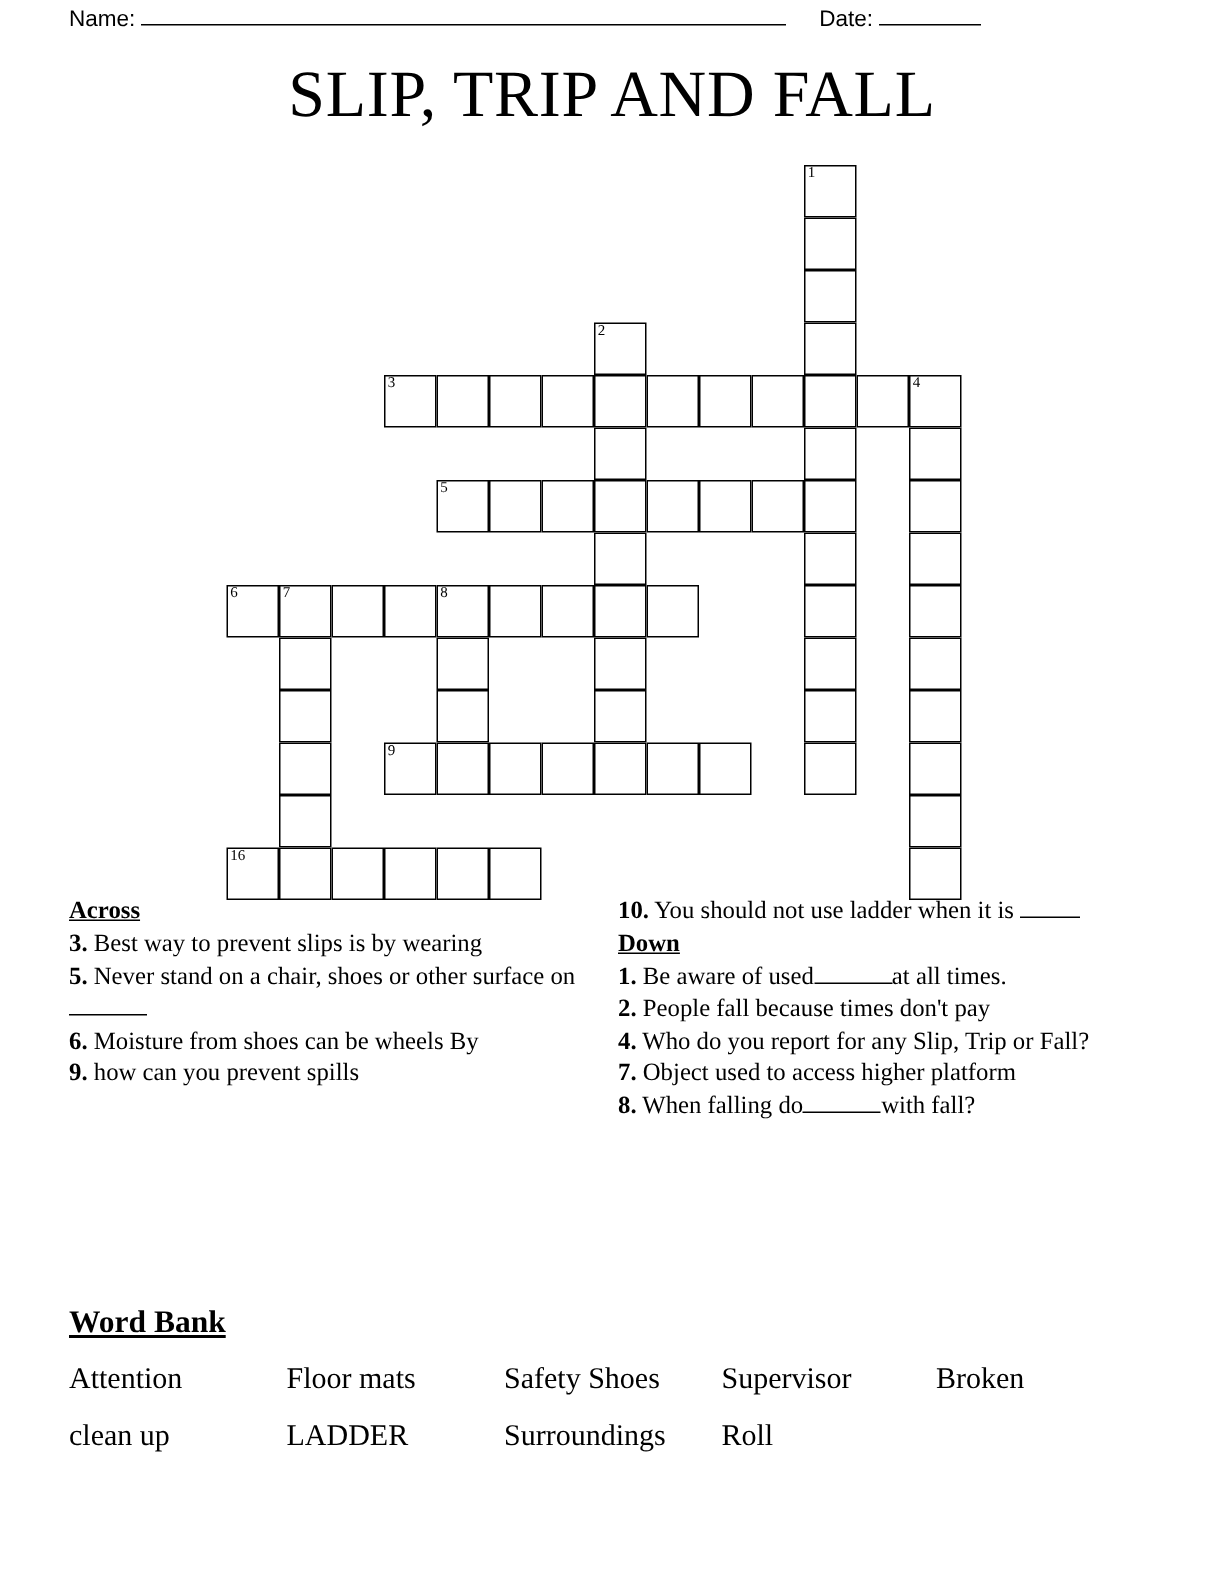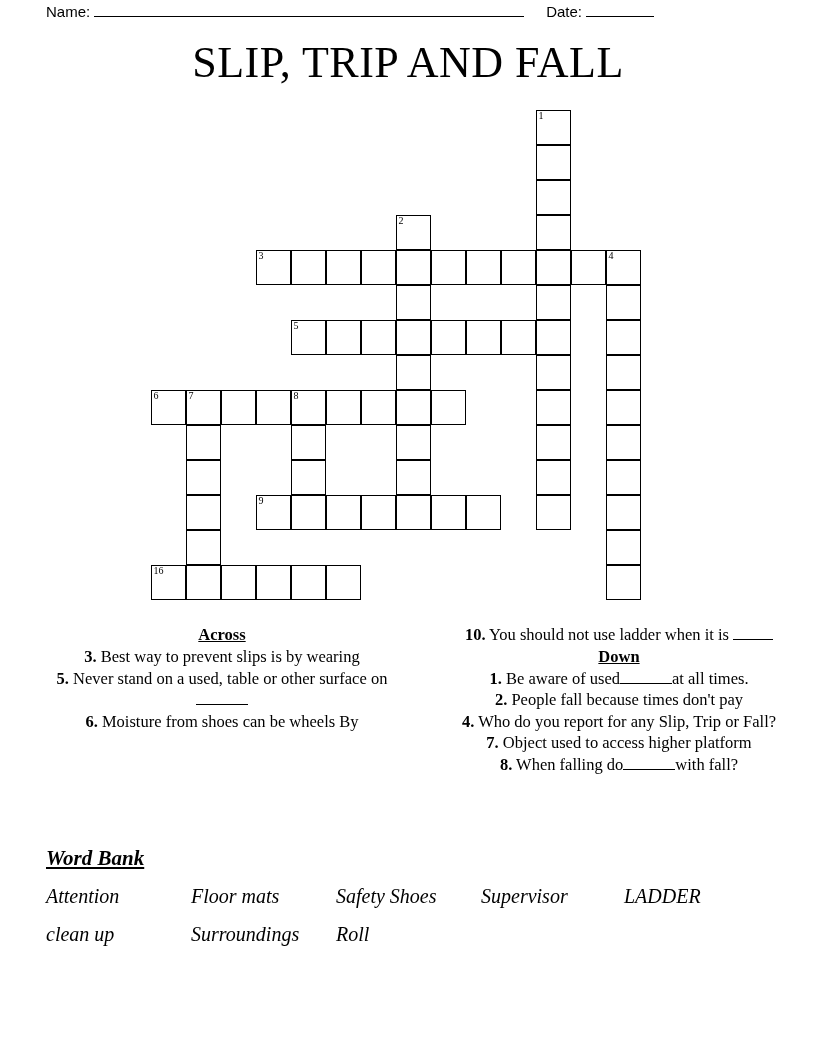--- a/index.html
+++ b/index.html
@@ -74,33 +74,32 @@
     top: -1px;
     font-size: 10px;
     line-height: 11px;
     font-family: "Liberation Serif", serif;
   }
 
   
   #clues {
     position: absolute;
     left: 46px;
-    top: 624px;
+    top: 596px;
     width: 724px;
     height: 210px;
-    text-align: center;
   }
   .clue-col {
     position: absolute;
     top: 0;
     font-size: 16.5px;
     line-height: 21.5px;
   }
   #clue-col-left  { left: 0px;   width: 352px; }
-  #clue-col-right { left: 366px; width: 358px; margin-left: 28px; }
+  #clue-col-right { left: 366px; width: 358px; }
 
   .section-head {
     font-weight: bold;
     text-decoration: underline;
     font-size: 16.5px;
     line-height: 22px;
   }
   .clue {
     margin: 0;
     text-indent: 0;
@@ -112,23 +111,22 @@
     width: 52px;
     height: 13px;
     vertical-align: baseline;
   }
   .blank.short { width: 40px; }
 
   
   #word-bank {
     position: absolute;
     left: 46px;
-    top: 845px;
+    top: 868px;
     width: 724px;
-    font-style: italic;
   }
   #word-bank-title {
     font-weight: bold;
     text-decoration: underline;
     font-size: 21px;
     line-height: 26px;
     margin: 0 0 10px 0;
   }
   #word-bank-grid {
     display: grid;
@@ -247,25 +245,29 @@
 
 <div id="clues">
   <div class="clue-col" id="clue-col-left">
     <div class="section-head">Across</div>
     <div class="clue">
       <b>3.</b>
       <span>Best way to prevent slips is by wearing</span>
     </div>
     <div class="clue">
       <b>5.</b>
-      <span>Never stand on a used, table or other surface on</span><span class="blank"></span>
+      <span>Never stand on a chair, shoes or other surface on</span><span class="blank"></span>
     </div>
     <div class="clue">
       <b>6.</b>
       <span>Moisture from shoes can be wheels By</span>
+    </div>
+    <div class="clue">
+      <b>9.</b>
+      <span>how can you prevent spills</span>
     </div>
   </div>
 
   <div class="clue-col" id="clue-col-right">
     <div class="clue">
       <b>10.</b>
       <span>You should not use ladder when it is</span>
       <span class="blank short"></span>
     </div>
     <div class="section-head">Down</div>
@@ -292,18 +294,19 @@
   </div>
 </div>
 
 <div id="word-bank">
   <div id="word-bank-title">Word Bank</div>
   <div id="word-bank-grid">
     <span class="wb-word">Attention</span>
     <span class="wb-word">Floor mats</span>
     <span class="wb-word">Safety Shoes</span>
     <span class="wb-word">Supervisor</span>
+    <span class="wb-word">Broken</span>
+    <span class="wb-word">clean up</span>
     <span class="wb-word">LADDER</span>
-    <span class="wb-word">clean up</span>
     <span class="wb-word">Surroundings</span>
     <span class="wb-word">Roll</span>
   </div>
 </div>
 
 </body></html>

